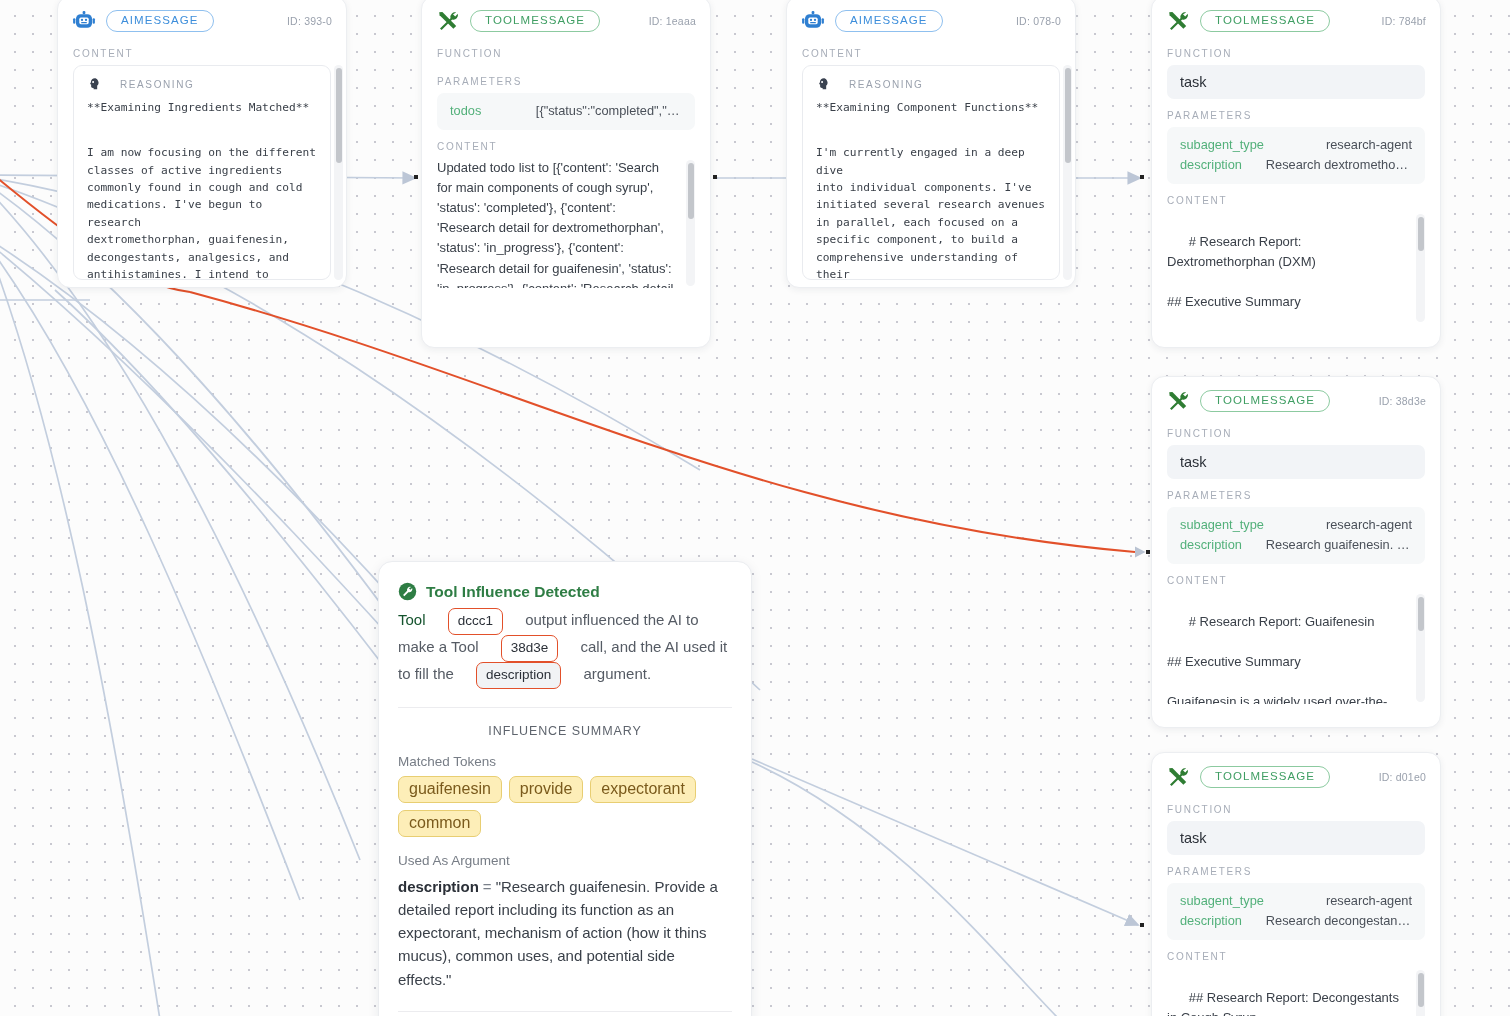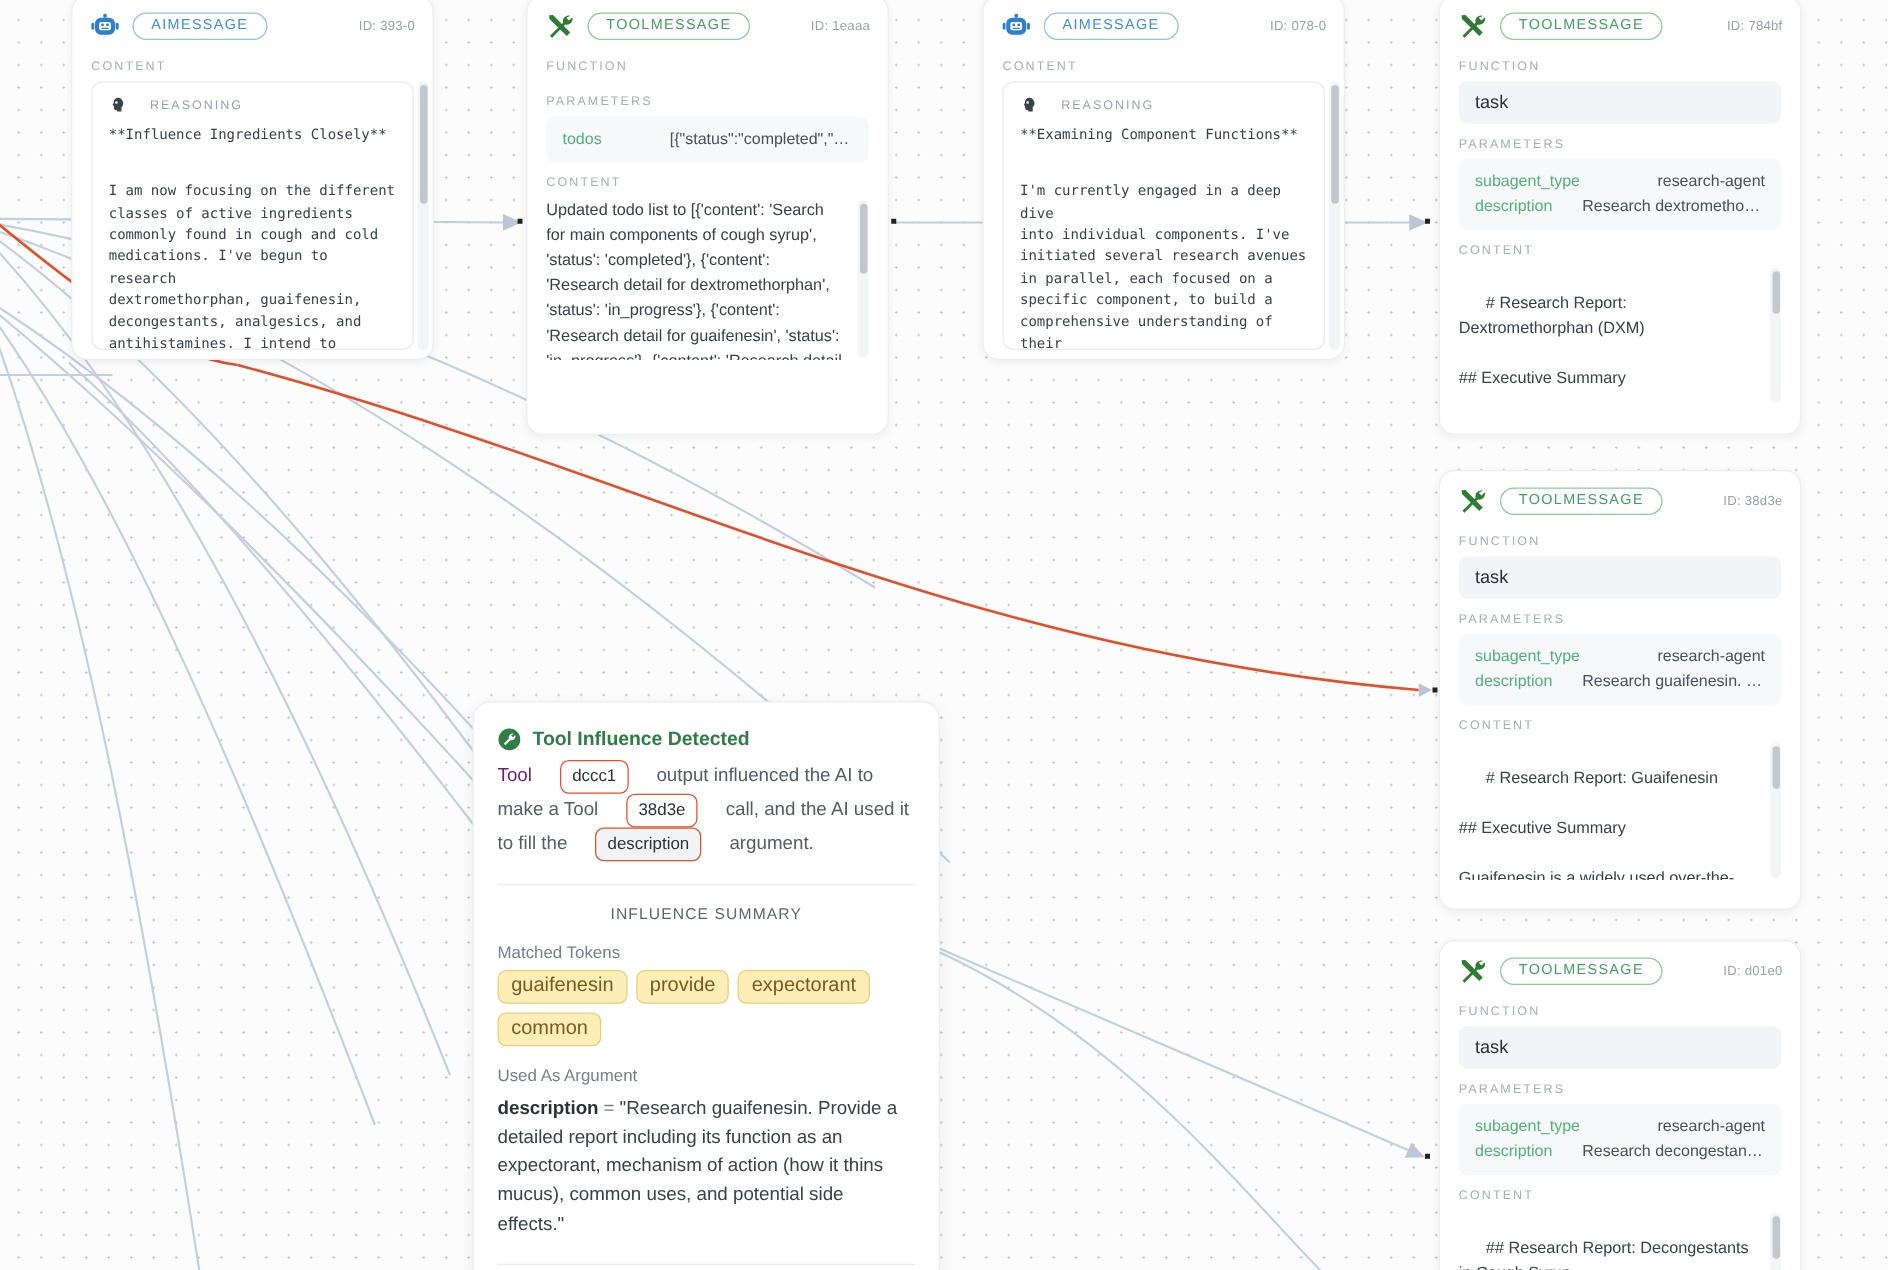--- a/index.html
+++ b/index.html
@@ -142,21 +142,21 @@
   .inf-title {
     display: flex; align-items: center; gap: 9px;
     margin-bottom: 7px;
   }
   .inf-title-text {
     color: #2e7d44; font-size: 15.5px; font-weight: bold;
   }
   .inf-sentence {
     font-size: 15px; color: #555b64; line-height: 1.62;
   }
-  .inf-sentence .lead { color: #701a75; }
+  .inf-sentence .lead { color: #14532d; }
   .chip {
     display: inline-block;
     border: 1.4px solid #e2502a;
     border-radius: 7px;
     padding: 1px 9px 2px 9px;
     margin: 0 18px;
     color: #2b3038;
     font-size: 13.5px;
     background: #fff;
     white-space: nowrap;
@@ -245,21 +245,21 @@
     <div class="sec-label">CONTENT</div>
     <div style="position:relative; margin-right:15px;">
       <div class="reasoning-card" style="margin-right:0; height:215px;">
         <div class="reasoning-head">
           <svg width="13" height="13" viewBox="0 0 24 24">
             <path d="M14.5 2.2c-4 0-7.2 3-7.2 6.7 0 1.5-.6 2.3-1.3 3.2-.4.5-.3 1.2.4 1.4l1.2.4v3.4c0 1.8 1.4 3.2 3.2 3.2h1.4v2h6.6V16c1.6-1.2 2.6-3.1 2.6-5.3 0-4.2-3.3-8.5-6.9-8.5z" fill="#3a4250"></path>
             <circle cx="11.3" cy="9.1" r="1.9" fill="#ffffff"></circle>
           </svg>
           <span>REASONING</span>
         </div>
-        <p class="mono">**Influence Ingredients Closely**</p>
+        <p class="mono">**Examining Ingredients Matched**</p>
         <p class="mono" style="margin-top:28px;">I am now focusing on the different
 classes of active ingredients
 commonly found in cough and cold
 medications. I've begun to research
 dextromethorphan, guaifenesin,
 decongestants, analgesics, and
 antihistamines. I intend to
 thoroughly examine each of these.</p>
       </div>
       <div class="scroll-track" style="right:-12px; top:0; height:215px;">

